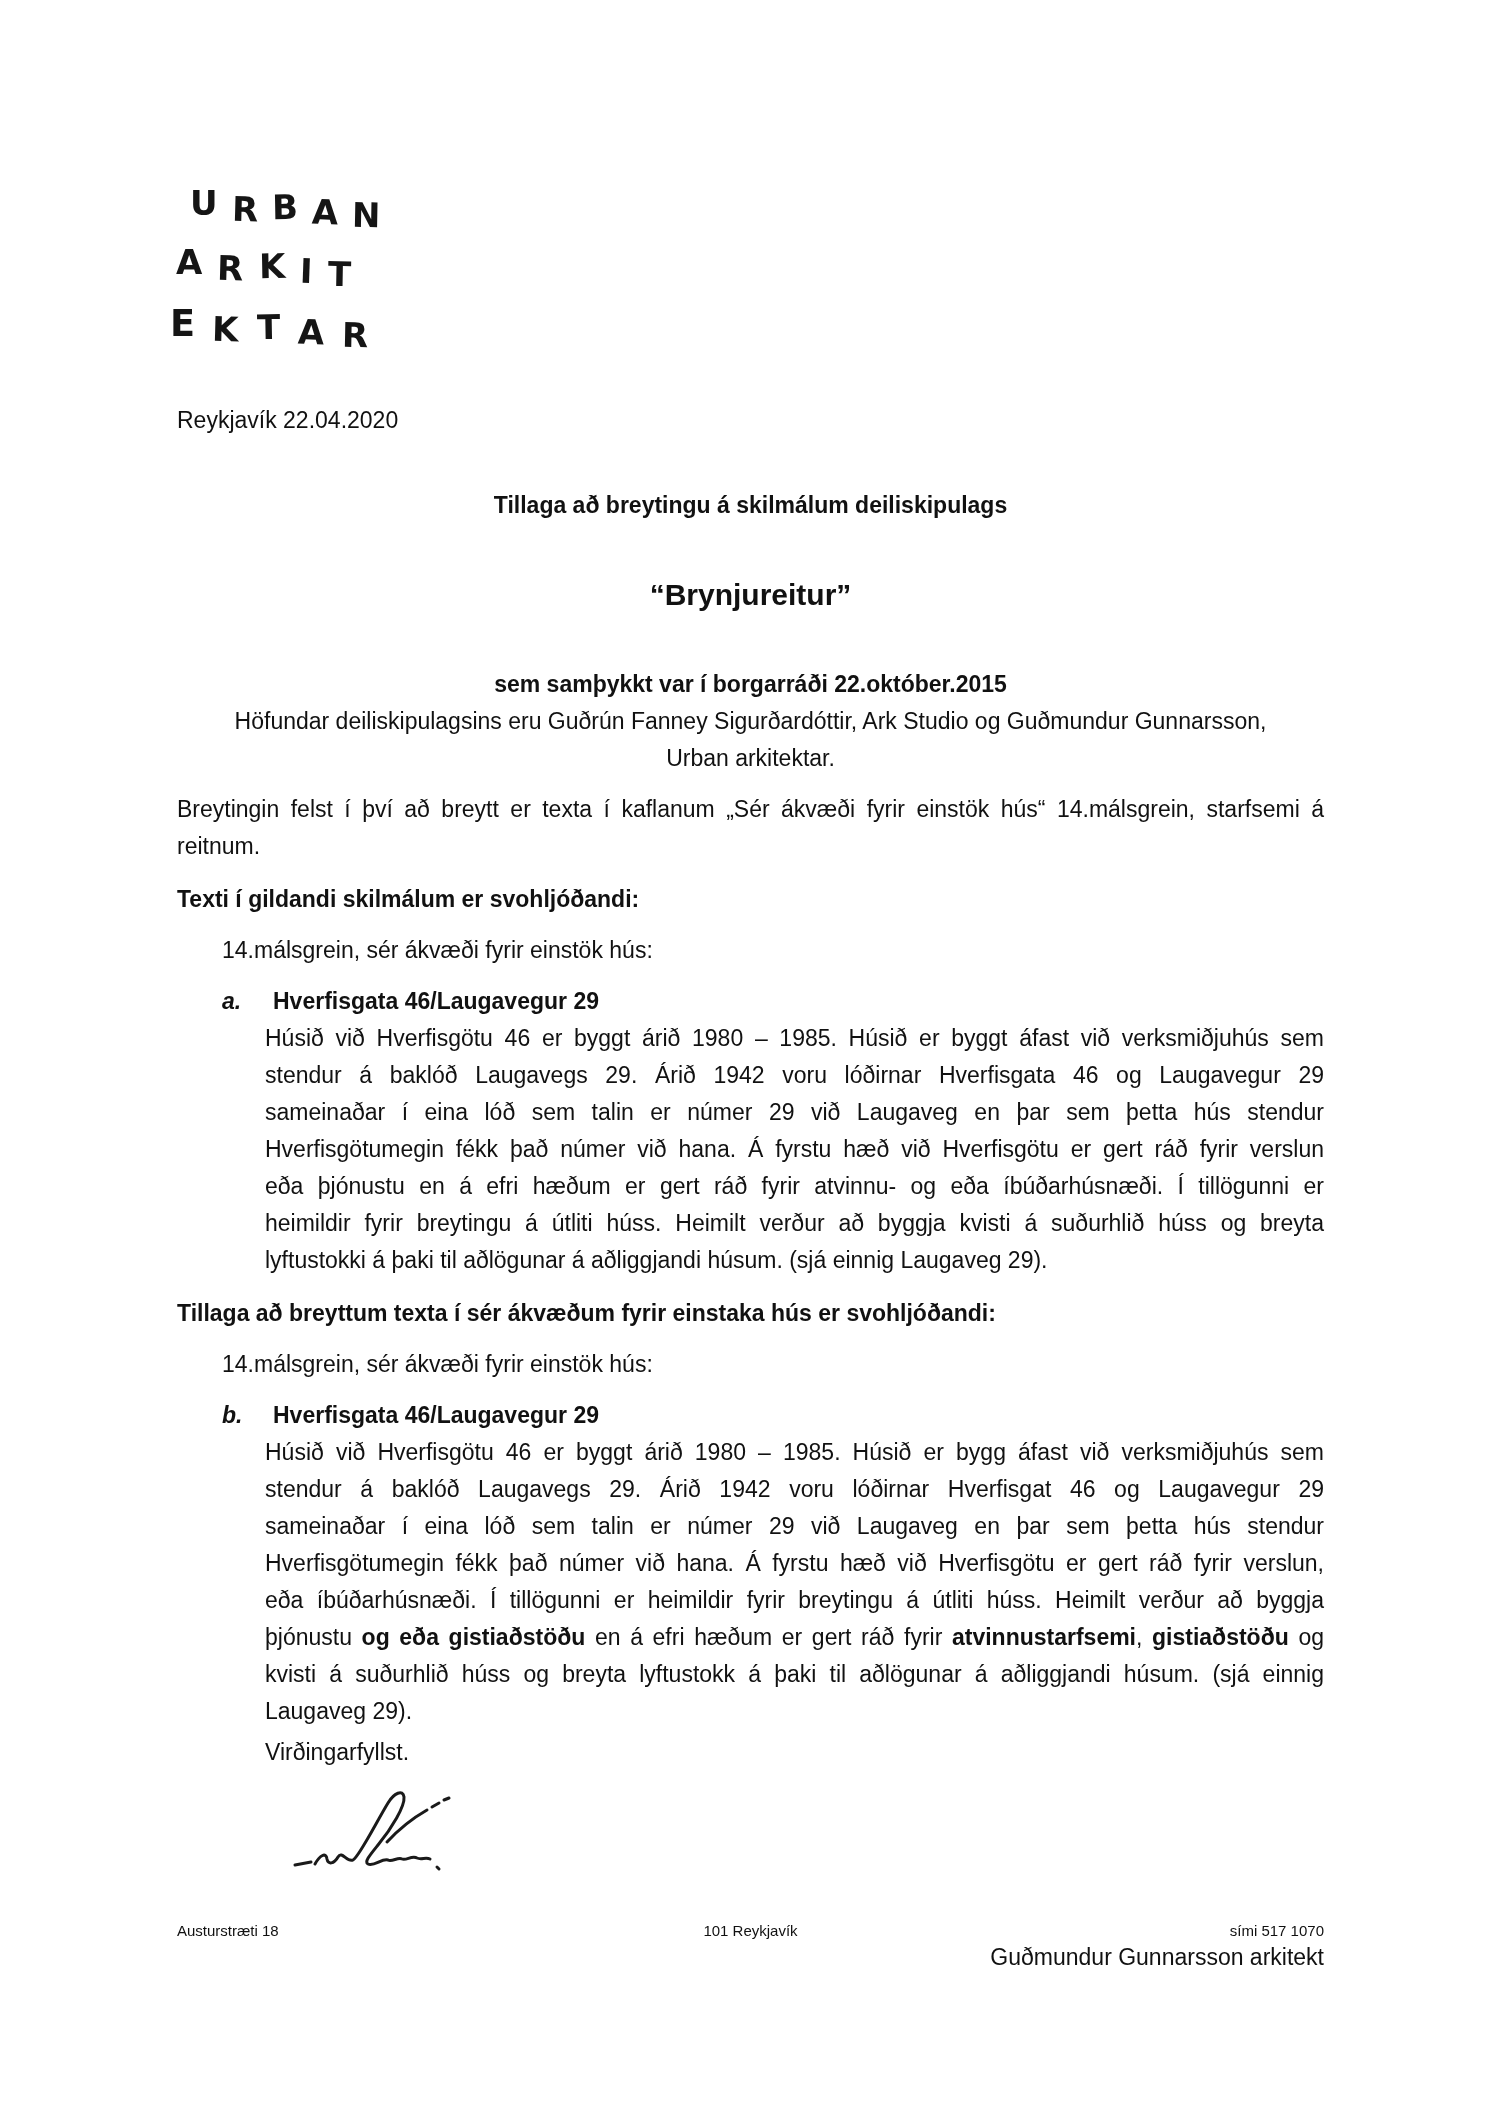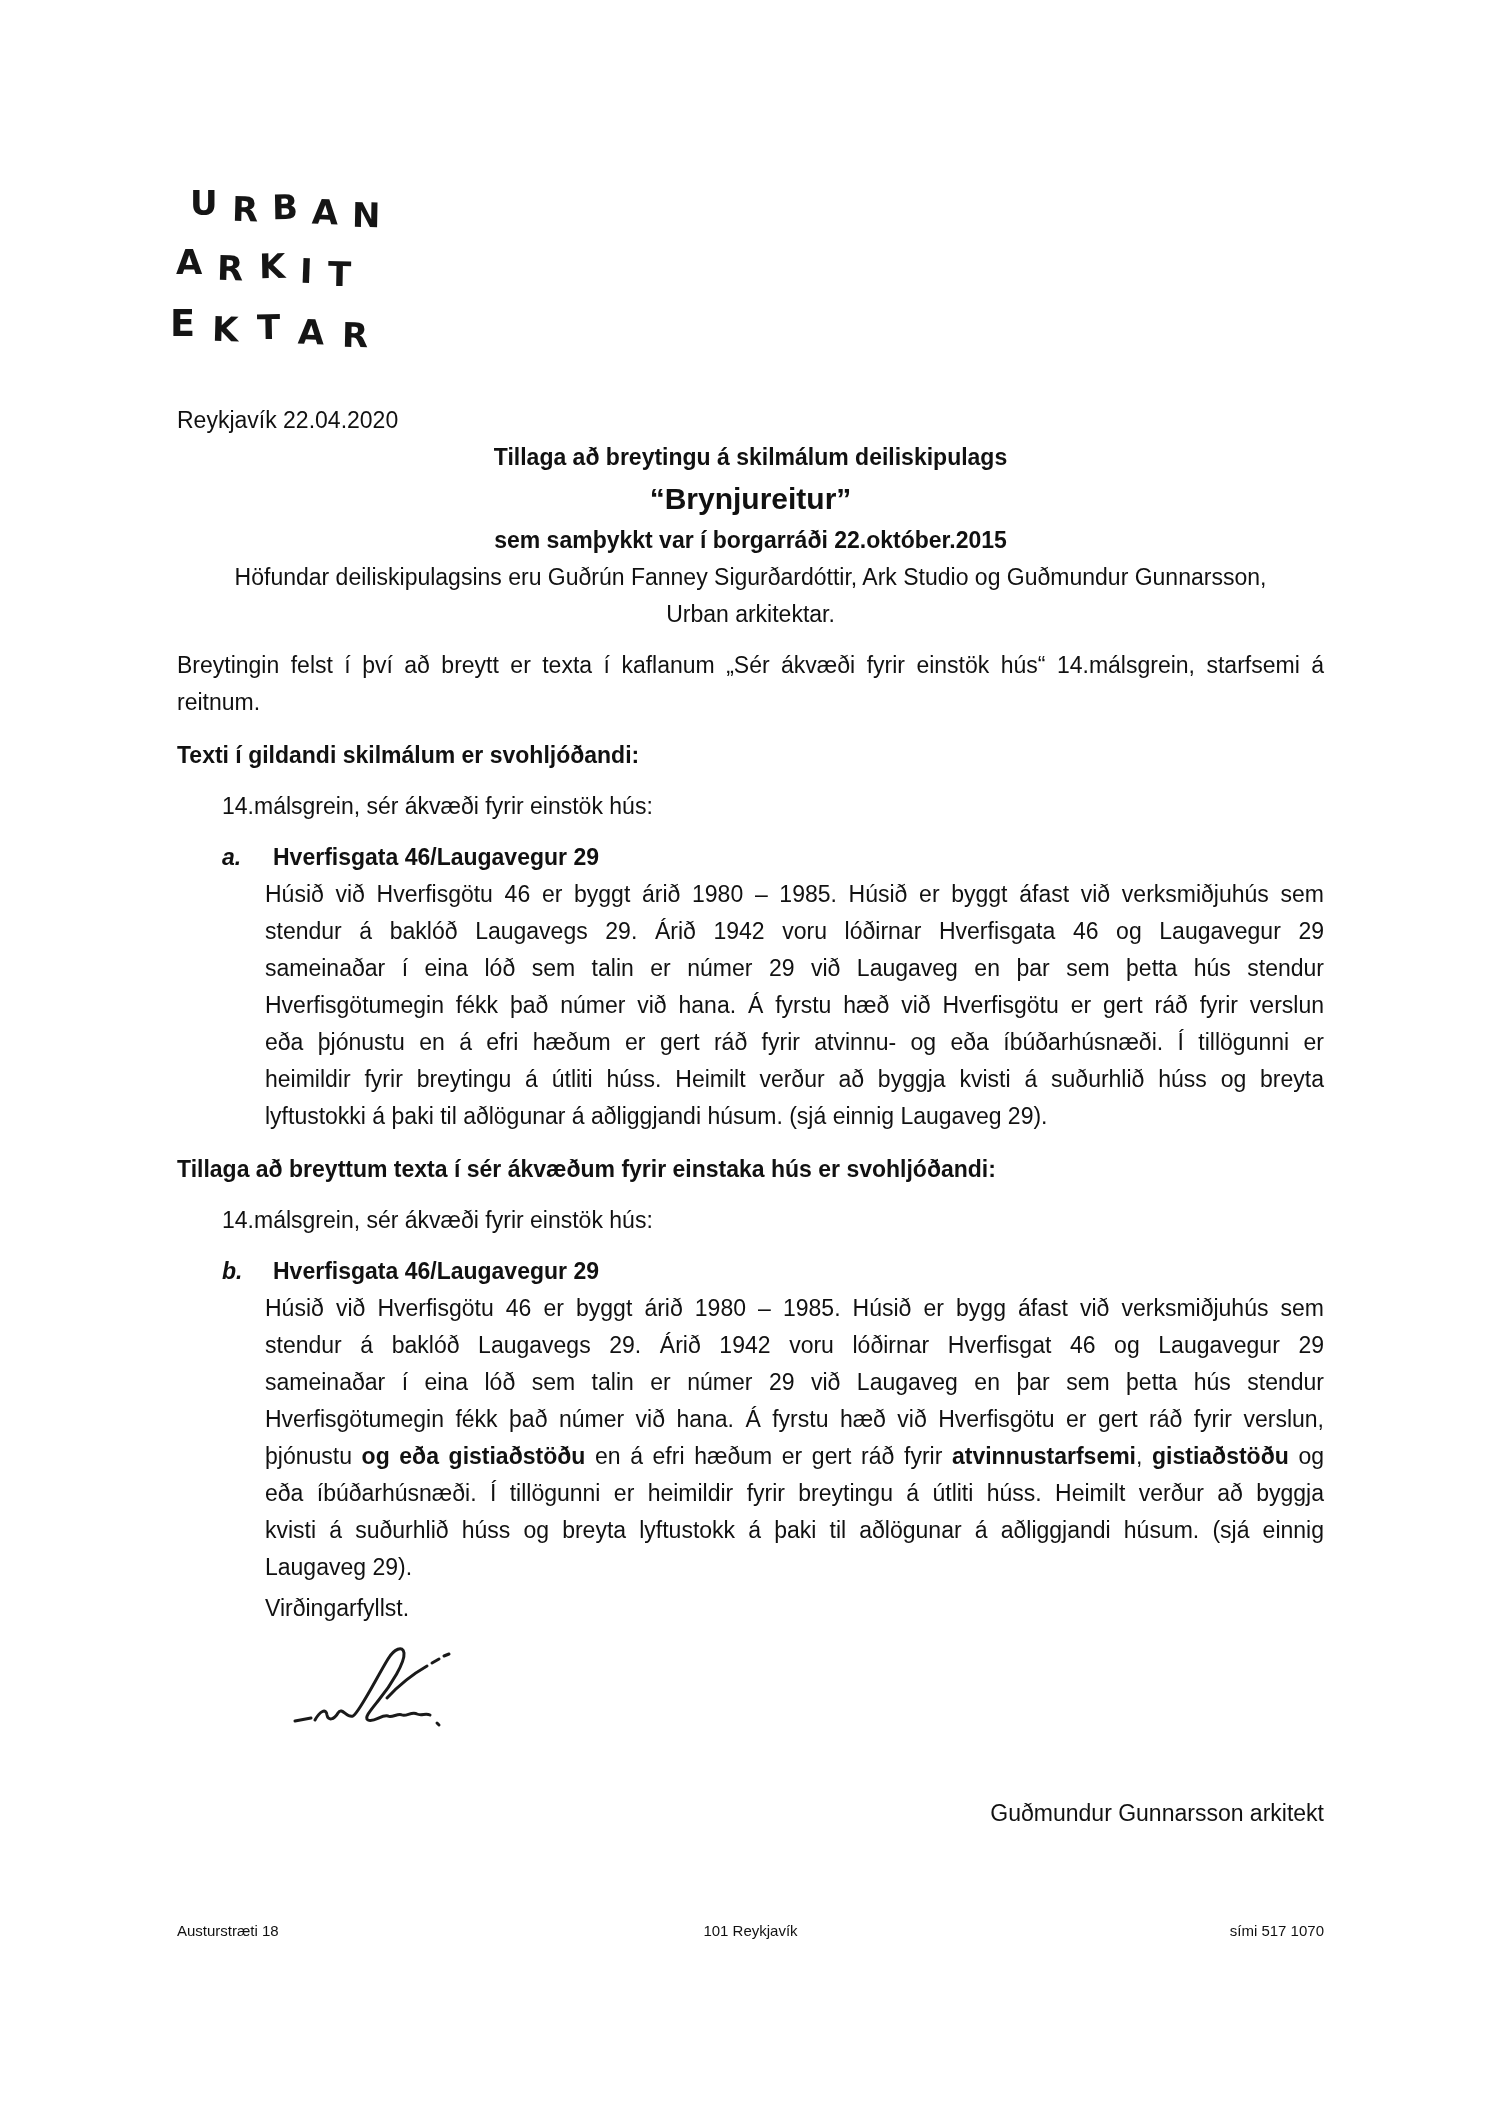--- a/index.html
+++ b/index.html
@@ -22,21 +22,21 @@
   .logo-row span:nth-child(2){transform:translateY(6px) rotate(1.5deg);}
   .logo-row span:nth-child(3){transform:translateY(4px) rotate(-1deg);}
   .logo-row span:nth-child(4){transform:translateY(9px) rotate(2deg);}
   .logo-row span:nth-child(5){transform:translateY(12px) rotate(1deg);}
   .logo-row.r2 span:nth-child(1){transform:scale(1.08);}
 
   
   .content{position:absolute;left:177px;top:402px;width:1147px;font-size:23px;line-height:37px;}
   .hline{line-height:37px;white-space:nowrap;}
   .center{text-align:center;}
-  .b{font-weight:700;}
+  .b{font-weight:700;margin-top:48px;}
   .doc-name{font-size:30px;line-height:46px;}
   .intro{margin-top:14px;}
   .sec-heading{margin-top:16px;font-weight:700;}
   .sub{margin-top:14px;padding-left:45px;}
   .item{margin-top:14px;margin-left:45px;}
   .item-head{display:flex;line-height:37px;}
   .marker{width:43px;font-weight:700;font-style:italic;flex:0 0 auto;}
   .item-title{font-weight:700;flex:1;margin-left:8px;}
   .para{margin-left:43px;}
   .tline{text-align:justify;text-align-last:justify;line-height:37px;}
@@ -121,22 +121,22 @@
     <div class="item">
       <div class="item-head">
         <span class="marker">b.</span>
         <span class="item-title">Hverfisgata 46/Laugavegur 29</span>
       </div>
       <div class="para">
           <div class="tline"><span>Húsið við Hverfisgötu 46 er byggt árið 1980 – 1985. Húsið er bygg áfast við verksmiðjuhús sem</span></div>
           <div class="tline"><span>stendur á baklóð Laugavegs 29. Árið 1942 voru lóðirnar Hverfisgat 46 og Laugavegur 29</span></div>
           <div class="tline"><span>sameinaðar í eina lóð sem talin er númer 29 við Laugaveg en þar sem þetta hús stendur</span></div>
           <div class="tline"><span>Hverfisgötumegin fékk það númer við hana. Á fyrstu hæð við Hverfisgötu er gert ráð fyrir verslun,</span></div>
+          <div class="tline"><span>eða íbúðarhúsnæði. Í tillögunni er heimildir fyrir breytingu á útliti húss. Heimilt verður að byggja</span></div>
           <div class="tline"><span>þjónustu </span><span class="bseg">og eða gistiaðstöðu</span><span> en á efri hæðum er gert ráð fyrir </span><span class="bseg">atvinnustarfsemi</span><span>, </span><span class="bseg">gistiaðstöðu</span><span> og</span></div>
-          <div class="tline"><span>eða íbúðarhúsnæði. Í tillögunni er heimildir fyrir breytingu á útliti húss. Heimilt verður að byggja</span></div>
           <div class="tline"><span>kvisti á suðurhlið húss og breyta lyftustokk á þaki til aðlögunar á aðliggjandi húsum. (sjá einnig</span></div>
           <div class="tline tlast"><span>Laugaveg 29).</span></div>
         </div>
     </div>
 
     <div class="valediction">Virðingarfyllst.</div>
 
     <div class="sig-wrap">
       <svg class="sig-svg" width="180" height="105" viewBox="0 0 180 105" aria-hidden="true">
         <path d="M6,80 L22,77"></path>

